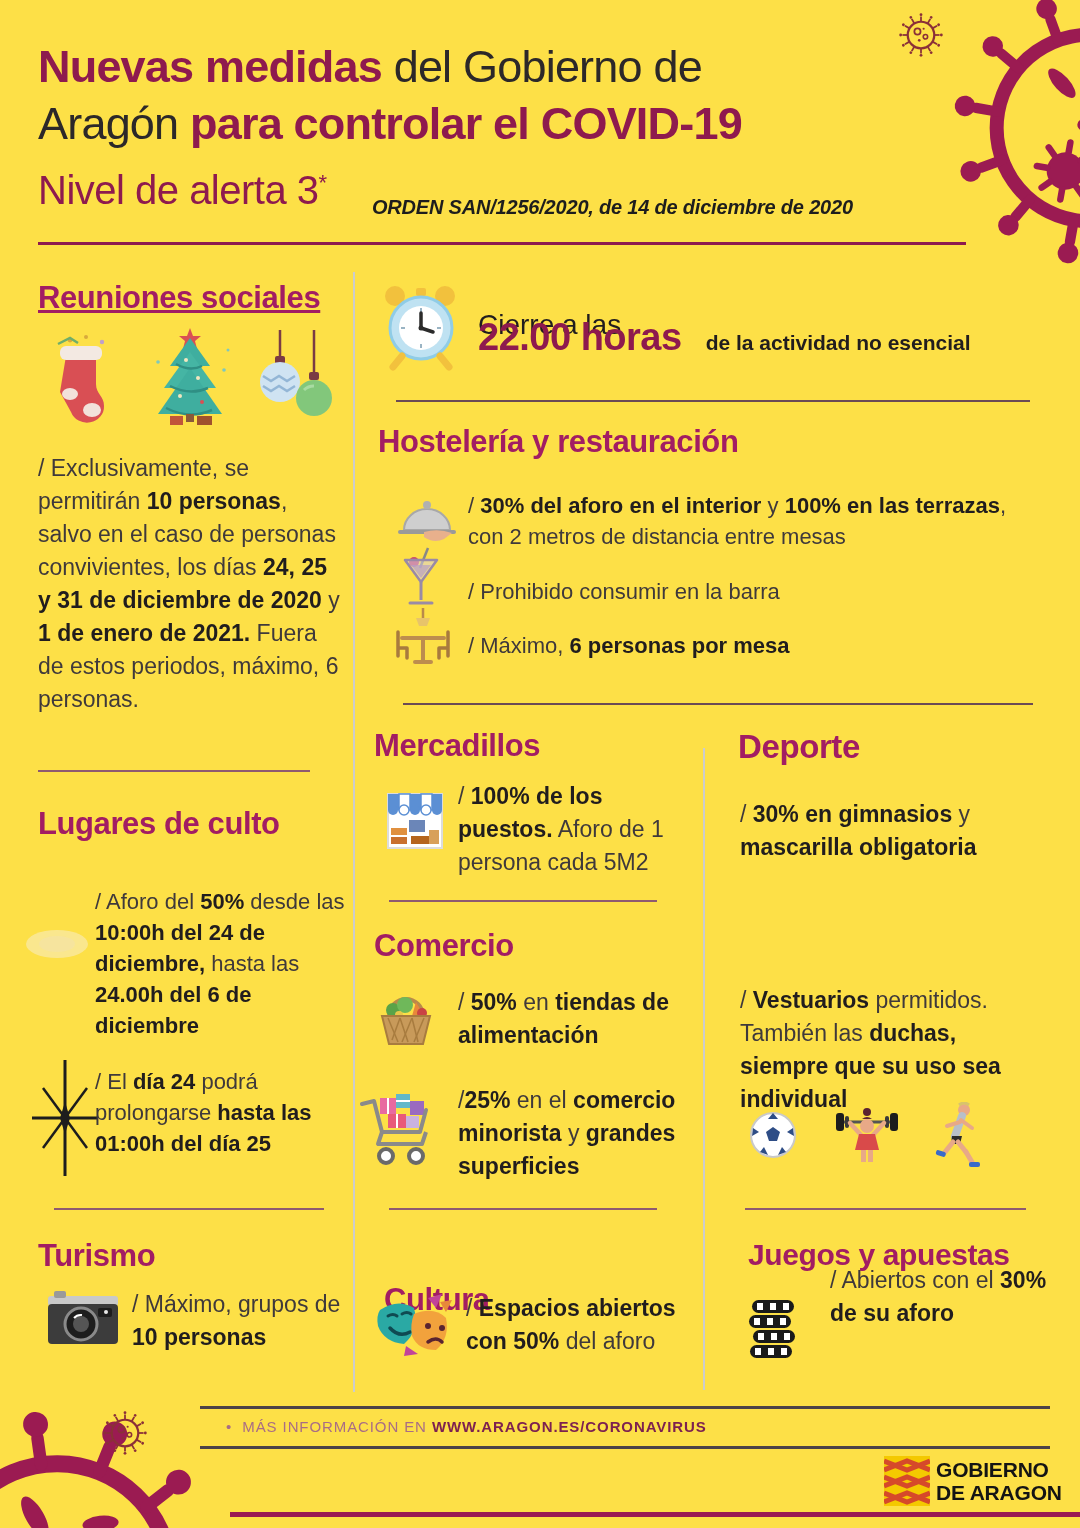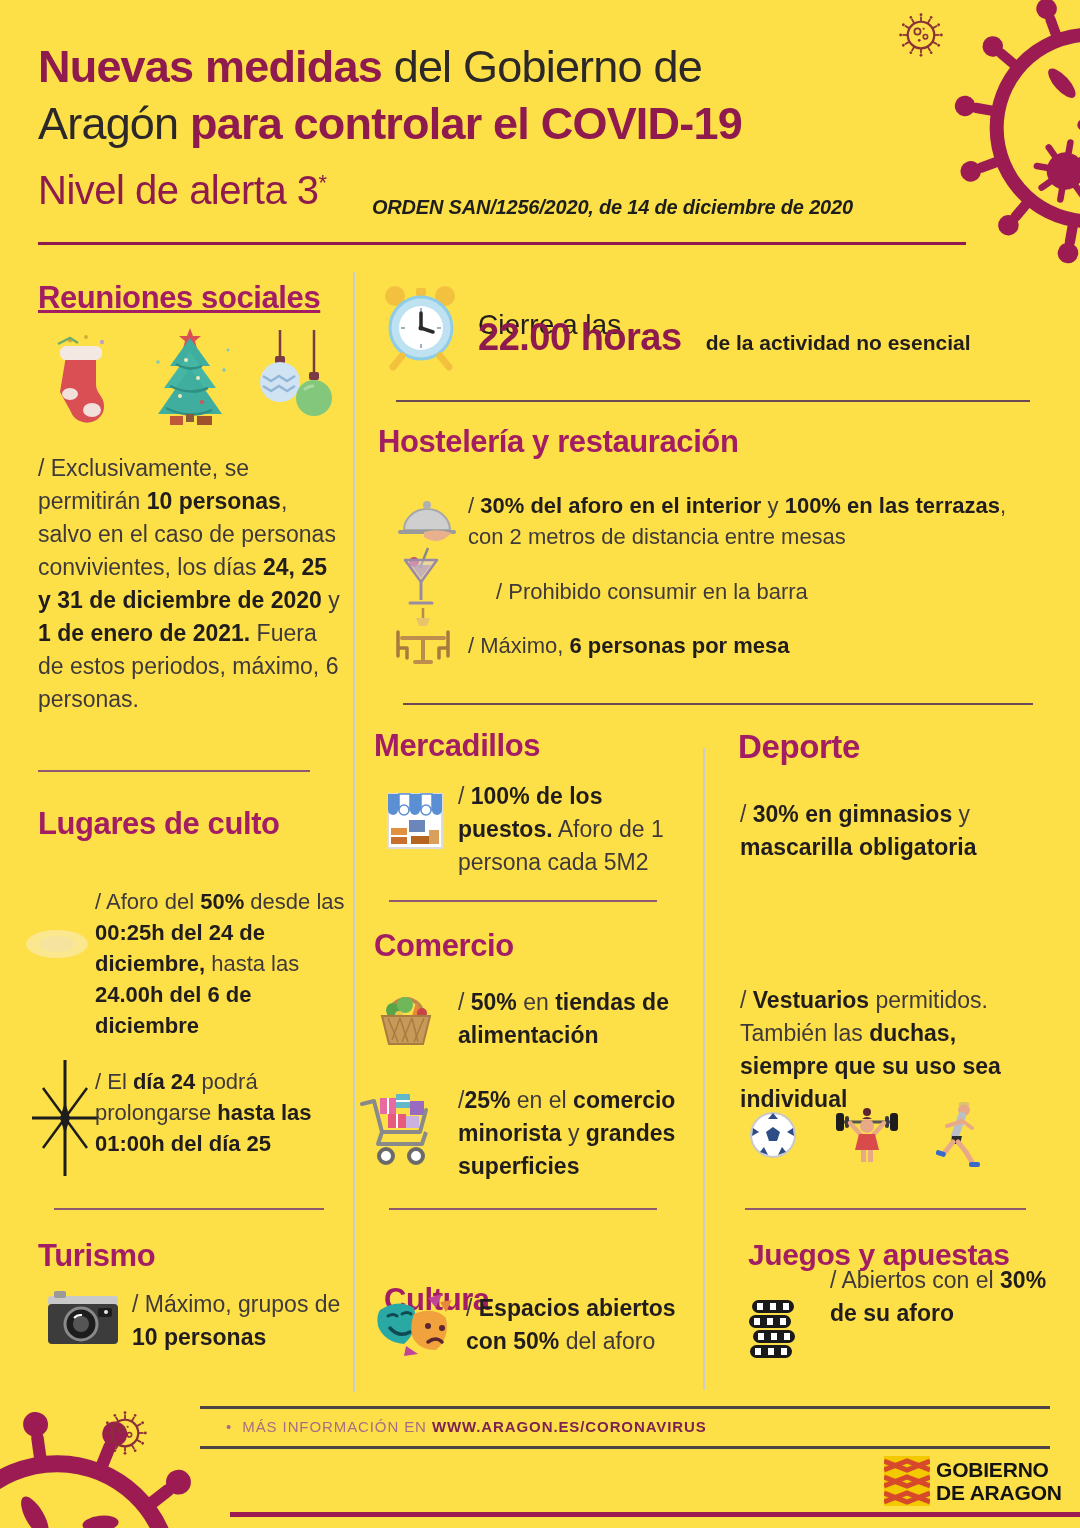--- a/index.html
+++ b/index.html
@@ -190,21 +190,21 @@
   <div class="abs txt" style="left:38px;top:452px;width:302px;"><span>/ Exclusivamente, se permitirán </span><b>10 personas</b><span>, salvo en el caso de personas convivientes, los días </span><b>24, 25 y 31 de diciembre de 2020</b><span> y </span><b>1 de enero de 2021.</b><span> Fuera de estos periodos, máximo, 6 personas.</span></div>
 
   <div class="abs hr" style="left:38px;top:770px;width:272px;"></div>
 
   <div class="abs sec-h" style="left:38px;top:806px;">Lugares de culto</div>
 
   <svg class="abs" style="left:24px;top:918px" width="66" height="52" viewBox="0 0 66 52">
     <ellipse cx="33" cy="26" rx="31" ry="14" fill="#f7ecc8" opacity="0.55"></ellipse>
     <ellipse cx="33" cy="26" rx="18" ry="8" fill="#f3e3a8" opacity="0.6"></ellipse>
   </svg>
-  <div class="abs txt txt22" style="left:95px;top:886px;width:254px;"><span>/ Aforo del </span><b>50%</b><span>  desde las </span><b>00:25h del 24 de diciembre,</b><span> hasta las </span><b>24.00h del 6 de diciembre</b><span></span></div>
+  <div class="abs txt txt22" style="left:95px;top:886px;width:254px;"><span>/ Aforo del </span><b>50%</b><span>  desde las </span><b>10:00h del 24 de diciembre,</b><span> hasta las </span><b>24.00h del 6 de diciembre</b><span></span></div>
 
   <svg class="abs" style="left:28px;top:1058px" width="74" height="120" viewBox="0 0 74 120">
     <line x1="37" y1="2" x2="37" y2="118" stroke="#1d1d1d" stroke-width="3"></line>
     <line x1="4" y1="60" x2="70" y2="60" stroke="#1d1d1d" stroke-width="3"></line>
     <line x1="15" y1="30" x2="59" y2="90" stroke="#1d1d1d" stroke-width="2.5"></line>
     <line x1="59" y1="30" x2="15" y2="90" stroke="#1d1d1d" stroke-width="2.5"></line>
     <polygon points="37,44 42,60 37,76 32,60" fill="#1d1d1d"></polygon>
   </svg>
   <div class="abs txt txt22" style="left:95px;top:1066px;width:258px;"><span>/ El </span><b>día 24</b><span> podrá prolongarse </span><b>hasta las 01:00h del día 25</b><span></span></div>
 
@@ -259,21 +259,21 @@
   <div class="abs txt txt22" style="left:468px;top:490px;width:568px;"><span>/ </span><b>30% del aforo en el interior</b><span> y </span><b>100% en las terrazas</b><span>, con 2 metros de distancia entre mesas</span></div>
 
   <svg class="abs" style="left:402px;top:546px" width="38" height="64" viewBox="0 0 38 64">
     <line x1="26" y1="2" x2="18" y2="22" stroke="#888" stroke-width="2.5"></line>
     <circle cx="12" cy="16" r="5" fill="#c94f6d"></circle>
     <path d="M3 14 L19 36 L35 14 Z" fill="#d9cfe4" fill-opacity="0.5" stroke="#9a8aa6" stroke-width="2.5" stroke-linejoin="round"></path>
     <path d="M9 19 L19 32 L29 19 Z" fill="#b79fc7" opacity="0.7"></path>
     <line x1="19" y1="36" x2="19" y2="54" stroke="#9a8aa6" stroke-width="3"></line>
     <line x1="8" y1="57" x2="30" y2="57" stroke="#9a8aa6" stroke-width="3" stroke-linecap="round"></line>
   </svg>
-  <div class="abs txt txt22" style="left:468px;top:576px;width:560px;margin-left:28px;"><span>/ Prohibido consumir en la barra</span></div>
+  <div class="abs txt txt22" style="left:468px;top:576px;width:560px;"><span>/ Prohibido consumir en la barra</span></div>
 
   <svg class="abs" style="left:390px;top:608px" width="66" height="62" viewBox="0 0 66 62">
     <line x1="33" y1="0" x2="33" y2="10" stroke="#b98a4a" stroke-width="2.5"></line>
     <polygon points="26,10 40,10 37,18 29,18" fill="#e8c46a"></polygon>
     <g stroke="#bd8d4e" stroke-width="4" stroke-linecap="round" fill="none">
       <line x1="12" y1="30" x2="54" y2="30"></line>
       <line x1="33" y1="30" x2="33" y2="52"></line>
       <line x1="25" y1="54" x2="41" y2="54"></line>
     </g>
     <g stroke="#a87a3e" stroke-width="3.5" stroke-linecap="round" fill="none">

